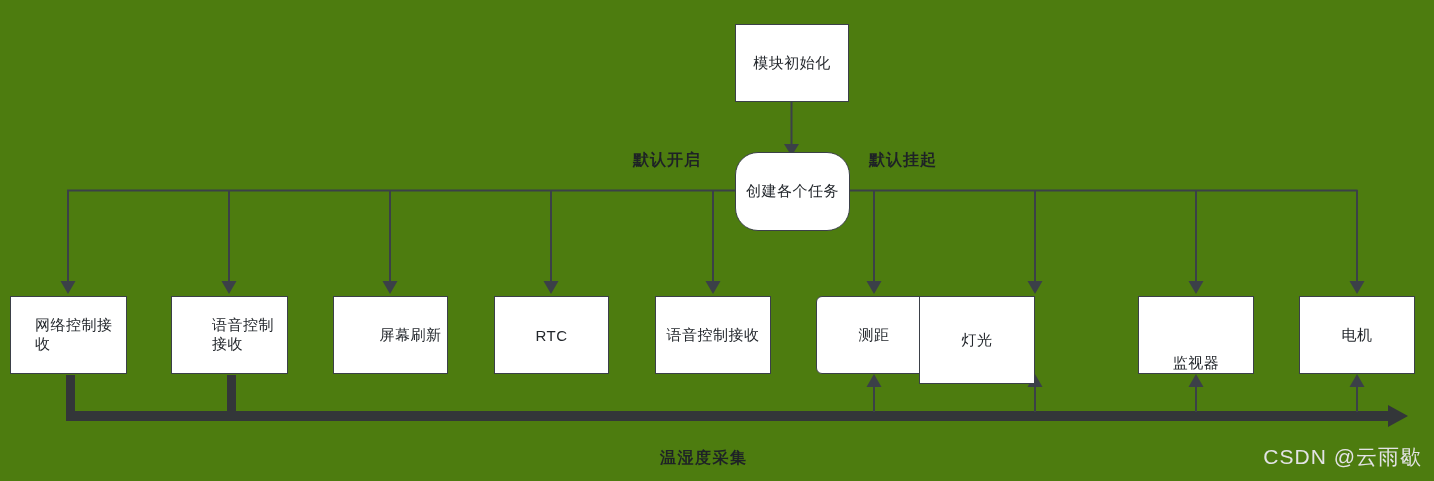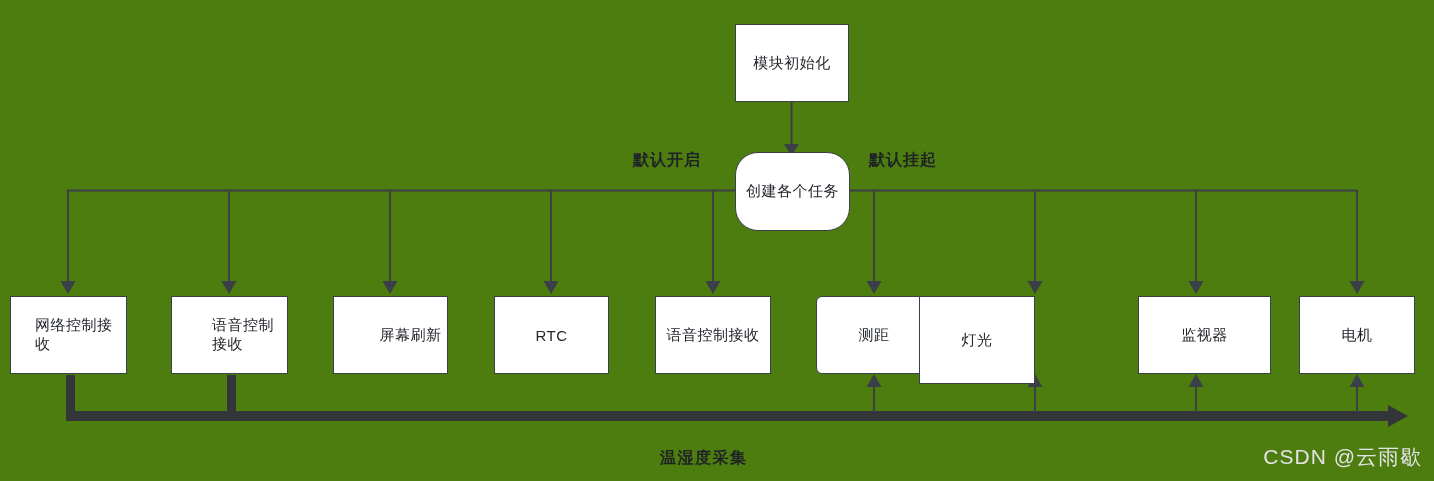--- a/index.html
+++ b/index.html
@@ -168,21 +168,21 @@
   </div>
   <div class="node-box" style="left:655px; top:296px; width:116px; height:78px;">
     <span>语音控制接收</span>
   </div>
   <div class="node-box" style="left:816px; top:296px; width:116px; height:78px;border-radius:6px;">
     <span>测距</span>
   </div>
   <div class="node-box" style="left:919px; top:296px; width:116px; height:88px;">
     <span>灯光</span>
   </div>
-  <div class="node-box" style="left:1138px; top:296px; width:133px; height:78px;">
+  <div class="node-box" style="left:1138px; top:296px; width:116px; height:78px;align-items:flex-end;">
     <span>监视器</span>
   </div>
   <div class="node-box" style="left:1299px; top:296px; width:116px; height:78px;">
     <span>电机</span>
   </div>
 
   <div class="bus-label" style="left:660px; top:448px;">温湿度采集</div>
 
   <div class="watermark">CSDN @云雨歇</div>
 

